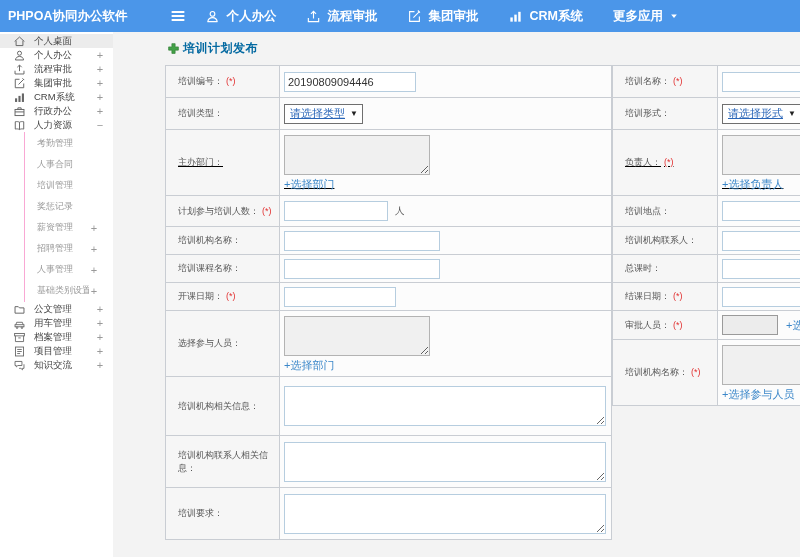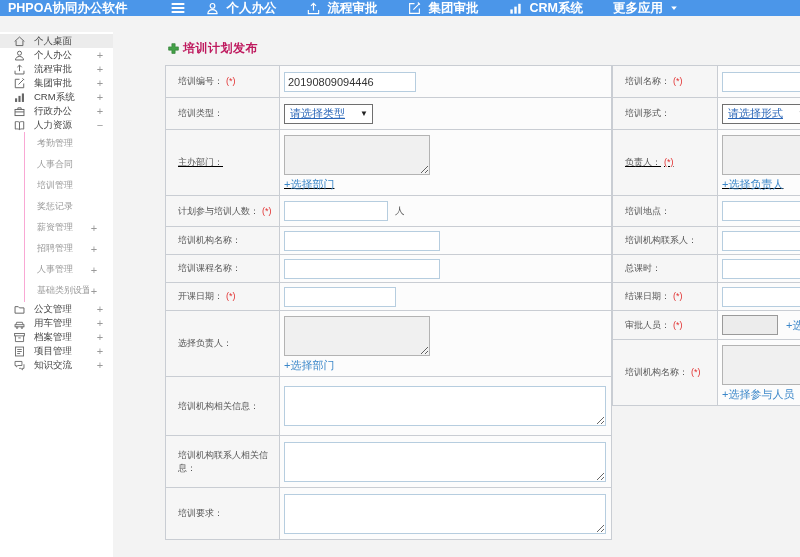--- a/index.html
+++ b/index.html
@@ -2,21 +2,21 @@
 <html><head>
 <meta charset="utf-8">
 <style>
   html,body{margin:0;padding:0;}
   body{
     width:800px;height:557px;overflow:hidden;position:relative;
     font-family:"Liberation Sans","DejaVu Sans",sans-serif;
     background:#f3f3f3;
   }
   
-  .topbar{position:absolute;top:0;left:0;right:0;height:16px;background:#4b96e9;color:#fff;
+  .topbar{position:absolute;top:0;left:0;right:0;height:32px;background:#4b96e9;color:#fff;
     display:flex;align-items:center;z-index:5;}
   .brand{font-size:12.5px;font-weight:bold;padding-left:8px;white-space:nowrap;}
   .menu-toggle{margin-left:42px;width:18px;height:18px;color:#fff;cursor:pointer;display:inline-flex;}
   .topnav{display:flex;align-items:center;gap:30px;margin-left:18px;}
   .topnav-item{display:inline-flex;align-items:center;gap:6px;font-size:12.5px;font-weight:bold;
     color:#fff;cursor:pointer;white-space:nowrap;}
   .ico{display:inline-flex;width:14px;height:14px;}
   .ico svg{width:100%;height:100%;}
   .nav-ico{width:15px;height:15px;}
   .caret-ico{width:10px;height:10px;}
@@ -29,21 +29,21 @@
   .side-item .lbl{flex:1;white-space:nowrap;overflow:hidden;}
   .expand{color:#999;font-size:11px;width:10px;text-align:center;flex:none;}
   .side-children{margin-left:24px;border-left:1px solid #f9a8d4;padding:1px 0;}
   .side-child{display:flex;align-items:center;height:21px;padding:0 14px 0 12px;color:#999;
     font-size:9px;cursor:pointer;}
   .side-child .lbl{flex:1;white-space:nowrap;overflow:hidden;}
   
   .content{position:absolute;left:113px;top:32px;right:0;bottom:0;background:#f3f3f3;}
   .title-row{position:absolute;left:54px;top:8px;display:flex;align-items:center;gap:3px;}
   .plus-ico{width:13px;height:13px;display:inline-flex;}
-  .page-title{font-size:12px;font-weight:bold;color:#be185d;margin:0;letter-spacing:0.5px;}
+  .page-title{font-size:12px;font-weight:bold;color:#0369a1;margin:0;letter-spacing:0.5px;}
   .form-wrap{position:absolute;left:52px;top:33px;width:1000px;}
   .form-table{border-collapse:collapse;table-layout:fixed;font-size:9px;}
   #left-table{position:absolute;left:0;top:0;width:447px;}
   #right-table{position:absolute;left:447px;top:0;width:330px;}
   .form-table th,.form-table td{border:1px solid #c9cdd3;}
   .lbl-cell{background:#f6f6f6;font-weight:normal;text-align:left;vertical-align:middle;
     padding:3px 4px 3px 12px;color:#555;}
   #left-table .lbl-cell{width:97px;}
   #right-table .lbl-cell{width:88px;}
   .fld-cell{background:#fcfcfc;vertical-align:middle;padding:3px 4px 3px 4px;}
@@ -69,21 +69,21 @@
   #left-tbody tr:nth-child(4) .txt{width:104px;}
   #left-tbody tr:nth-child(5) .txt,#left-tbody tr:nth-child(6) .txt{width:156px;}
   #left-tbody tr:nth-child(7) .txt{width:112px;}
   #left-tbody tr:nth-child(8) .txt{width:104px;}
   #left-tbody tr:nth-child(13) .txt{width:114px;}
   #right-tbody .txt{width:108px;}
   .suffix{margin-left:7px;color:#555;font-size:9.5px;vertical-align:middle;}
   .flink{color:#3b87c9;font-size:11px;text-decoration:none;margin-left:8px;cursor:pointer;
     vertical-align:middle;white-space:nowrap;}
   .fakeselect{display:inline-flex;align-items:center;height:20px;box-sizing:border-box;
-    border:1px solid #6f6f6f;background:#fff;padding:0 4px 0 5px;gap:15px;cursor:pointer;}
+    border:1px solid #6f6f6f;background:#fff;padding:0 4px 0 5px;gap:5px;cursor:pointer;}
   .sel-text{color:#2a66b8;text-decoration:underline;font-size:11px;white-space:nowrap;}
   .sel-caret{font-size:8px;color:#222;line-height:1;}
   .gta{width:146px;height:40px;box-sizing:border-box;background:#f0f0f0;border:1px solid #b3b3b3;
     resize:both;display:block;margin-top:2px;}
   #right-tbody .gta{width:118px;}
   .boxlink{margin-top:2px;}
   .boxlink .flink{margin-left:0;}
   .wta{width:322px;height:40px;box-sizing:border-box;background:#fff;border:1px solid #b6cddf;
     resize:both;display:block;font-family:inherit;}
   #left-tbody tr:nth-child(12) .wta{height:50px;}
@@ -350,21 +350,21 @@
           </tr>
           <tr class="frow">
             <th class="lbl-cell"><span class="flabel">培训课程名称：</span></th>
             <td class="fld-cell"><input class="txt" type="text" style=""></td>
           </tr>
           <tr class="frow">
             <th class="lbl-cell"><span class="flabel">开课日期：</span><span class="req">(*)</span></th>
             <td class="fld-cell"><input class="txt" type="text" style=""></td>
           </tr>
           <tr class="frow">
-            <th class="lbl-cell"><span class="flabel">选择负责人：</span></th>
+            <th class="lbl-cell"><span class="flabel">选择参与人员：</span></th>
             <td class="fld-cell">
               <textarea class="gta" readonly="" style=""></textarea>
               <div class="boxlink"><a class="flink">+选择部门</a></div>
             </td>
           </tr>
           <tr class="frow">
             <th class="lbl-cell"><span class="flabel">培训机构相关信息：</span></th>
             <td class="fld-cell">
               <textarea class="wta" style=""></textarea>
             </td>

